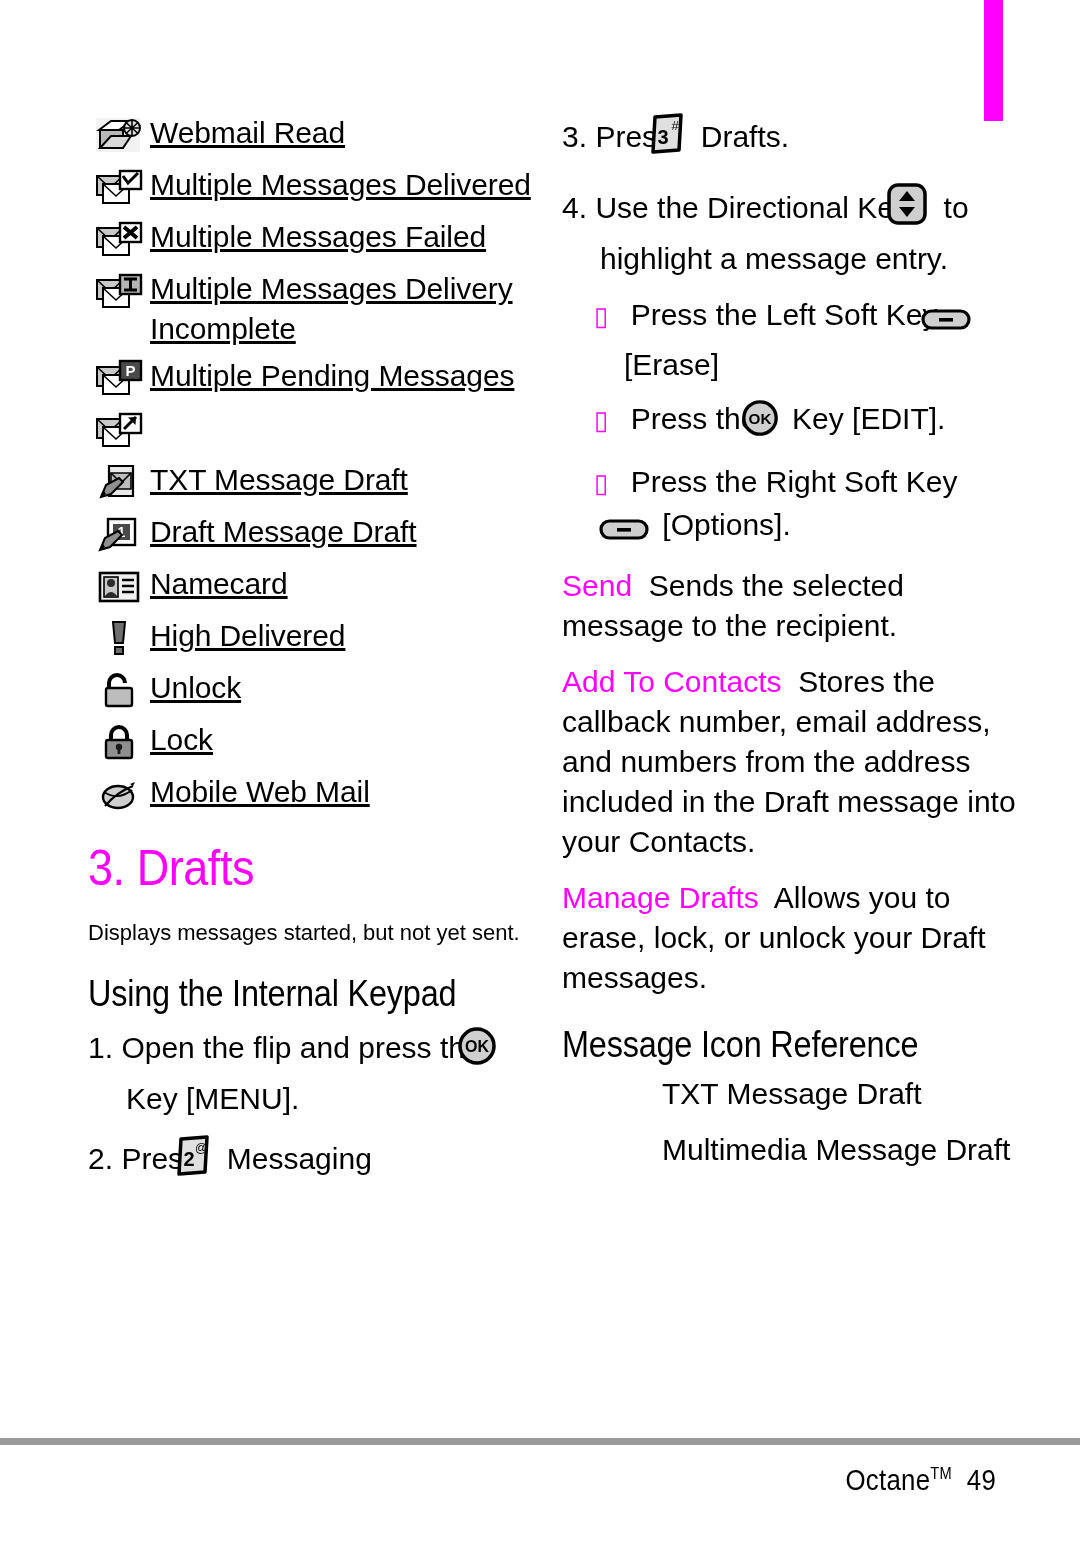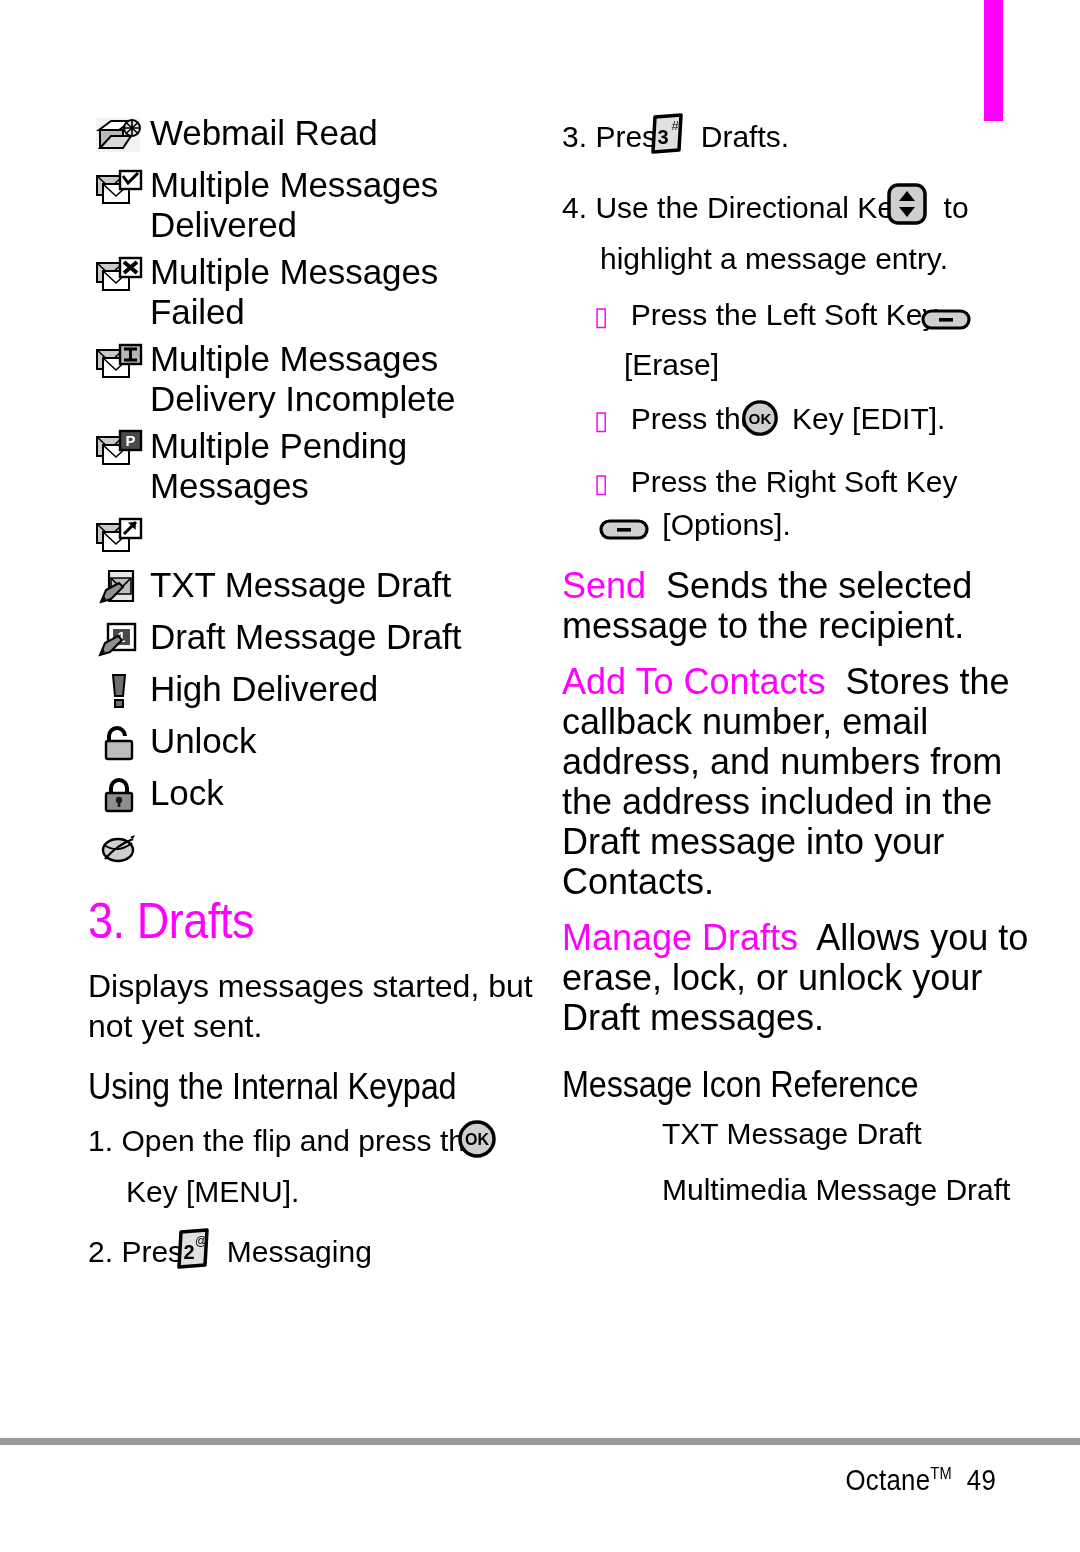--- a/index.html
+++ b/index.html
@@ -76,24 +76,25 @@
   .icon-cell {
     width: 62px;
     min-width: 62px;
     height: 44px;
     display: flex;
     align-items: center;
     justify-content: center;
     padding-top: 2px;
   }
   .icon-label {
-    font-size: 35px;
+    font-size: 30px;
     line-height: 40px;
     letter-spacing: -0.1px;
     padding-top: 1px;
+    text-decoration: underline;
   }
   .icon-row.tall .icon-cell { height: 44px; }
 
   svg.ic { display: block; }
 
   
   .h-pink {
     font-family: "Liberation Sans Narrow", "Liberation Sans", sans-serif;
     font-size: 50px;
     color: #ff00ff;
@@ -116,21 +117,21 @@
     font-size: 36px;
     margin: 26px 0 8px 0;
     letter-spacing: -0.2px;
     transform: scaleX(0.9);
     transform-origin: left center;
     white-space: nowrap;
   }
 
   
   .para {
-    font-size: 32px;
+    font-size: 22px;
     line-height: 40px;
     margin: 0 0 14px 0;
   }
   .num-item {
     font-size: 30px;
     line-height: 42px;
     margin: 0 0 14px 0;
     padding-left: 38px;
     text-indent: -38px;
   }
@@ -140,21 +141,21 @@
     margin: 0 0 12px 0;
     padding-left: 62px;
     text-indent: -30px;
   }
   .bullet-dash {
     color: #ff00ff;
     font-size: 26px;
     padding-right: 14px;
   }
   .opt-para {
-    font-size: 36px;
+    font-size: 30px;
     line-height: 40px;
     margin: 0 0 16px 0;
   }
   .opt-name { color: #ff00ff; }
   .ref-item {
     font-size: 30px;
     line-height: 40px;
     margin: 0 0 16px 0;
     padding-left: 100px;
   }
@@ -281,20 +282,32 @@
           <rect x="11" y="4" width="27" height="26" fill="#ffffff" stroke="#000" stroke-width="2.4"></rect>
           <rect x="16" y="9" width="17" height="16" fill="#4a4a4a"></rect>
           <text x="24.5" y="22" font-family="Liberation Sans, sans-serif" font-size="14" font-weight="bold" fill="#ffffff" text-anchor="middle">1</text>
           <path d="M3 35 L8 23 L21 16 L25 20 L13 32 Z" fill="#8f8f8f" stroke="#000" stroke-width="2"></path>
           <path d="M3 35 L8 32 L6 29 Z" fill="#000"></path>
         </svg>
       </div>
       <div class="icon-label">Draft Message Draft</div>
     </div>
 
+    <div class="icon-row">
+      <div class="icon-cell">
+        <svg class="ic" width="44" height="40" viewBox="0 0 44 40">
+          <rect x="3" y="6" width="38" height="28" fill="#f0f0f0" stroke="#000" stroke-width="2.6"></rect>
+          <rect x="7" y="10" width="14" height="20" fill="#c9c9c9" stroke="#000" stroke-width="1.6"></rect>
+          <circle cx="14" cy="16" r="4" fill="#2b2b2b"></circle>
+          <path d="M8 29 q6 -8 12 0 Z" fill="#2b2b2b"></path>
+          <path d="M25 13 h12 M25 19 h12 M25 25 h12" stroke="#000" stroke-width="2.4"></path>
+        </svg>
+      </div>
+      <div class="icon-label">Namecard</div>
+    </div>
 
     <div class="icon-row">
       <div class="icon-cell">
         <svg class="ic" width="44" height="40" viewBox="0 0 44 40">
           <path d="M16 3 L28 3 L26 24 L18 24 Z" fill="#6e6e6e" stroke="#000" stroke-width="2"></path>
           <rect x="18" y="28" width="8" height="7" fill="#6e6e6e" stroke="#000" stroke-width="2"></rect>
         </svg>
       </div>
       <div class="icon-label">High Delivered</div>
     </div>
@@ -323,20 +336,21 @@
 
     <div class="icon-row">
       <div class="icon-cell">
         <svg class="ic" width="44" height="40" viewBox="0 0 44 40">
           <ellipse cx="21" cy="22" rx="15" ry="11" fill="#cfcfcf" stroke="#000" stroke-width="2.4"></ellipse>
           <path d="M7 17 q14 9 28 -2" fill="none" stroke="#000" stroke-width="2"></path>
           <path d="M8 31 q12 -14 28 -20" fill="none" stroke="#000" stroke-width="2.2"></path>
           <path d="M36 11 l2 -4 l-5 2 Z" fill="#000"></path>
         </svg>
       </div>
+      <div class="icon-label">Mobile Web Mail</div>
     </div>
 
   </div>
 
   <div class="h-pink">3. Drafts</div>
 
   <div class="para">Displays messages started, but not yet sent.</div>
 
   <div class="h-sub">Using the Internal Keypad</div>
 

